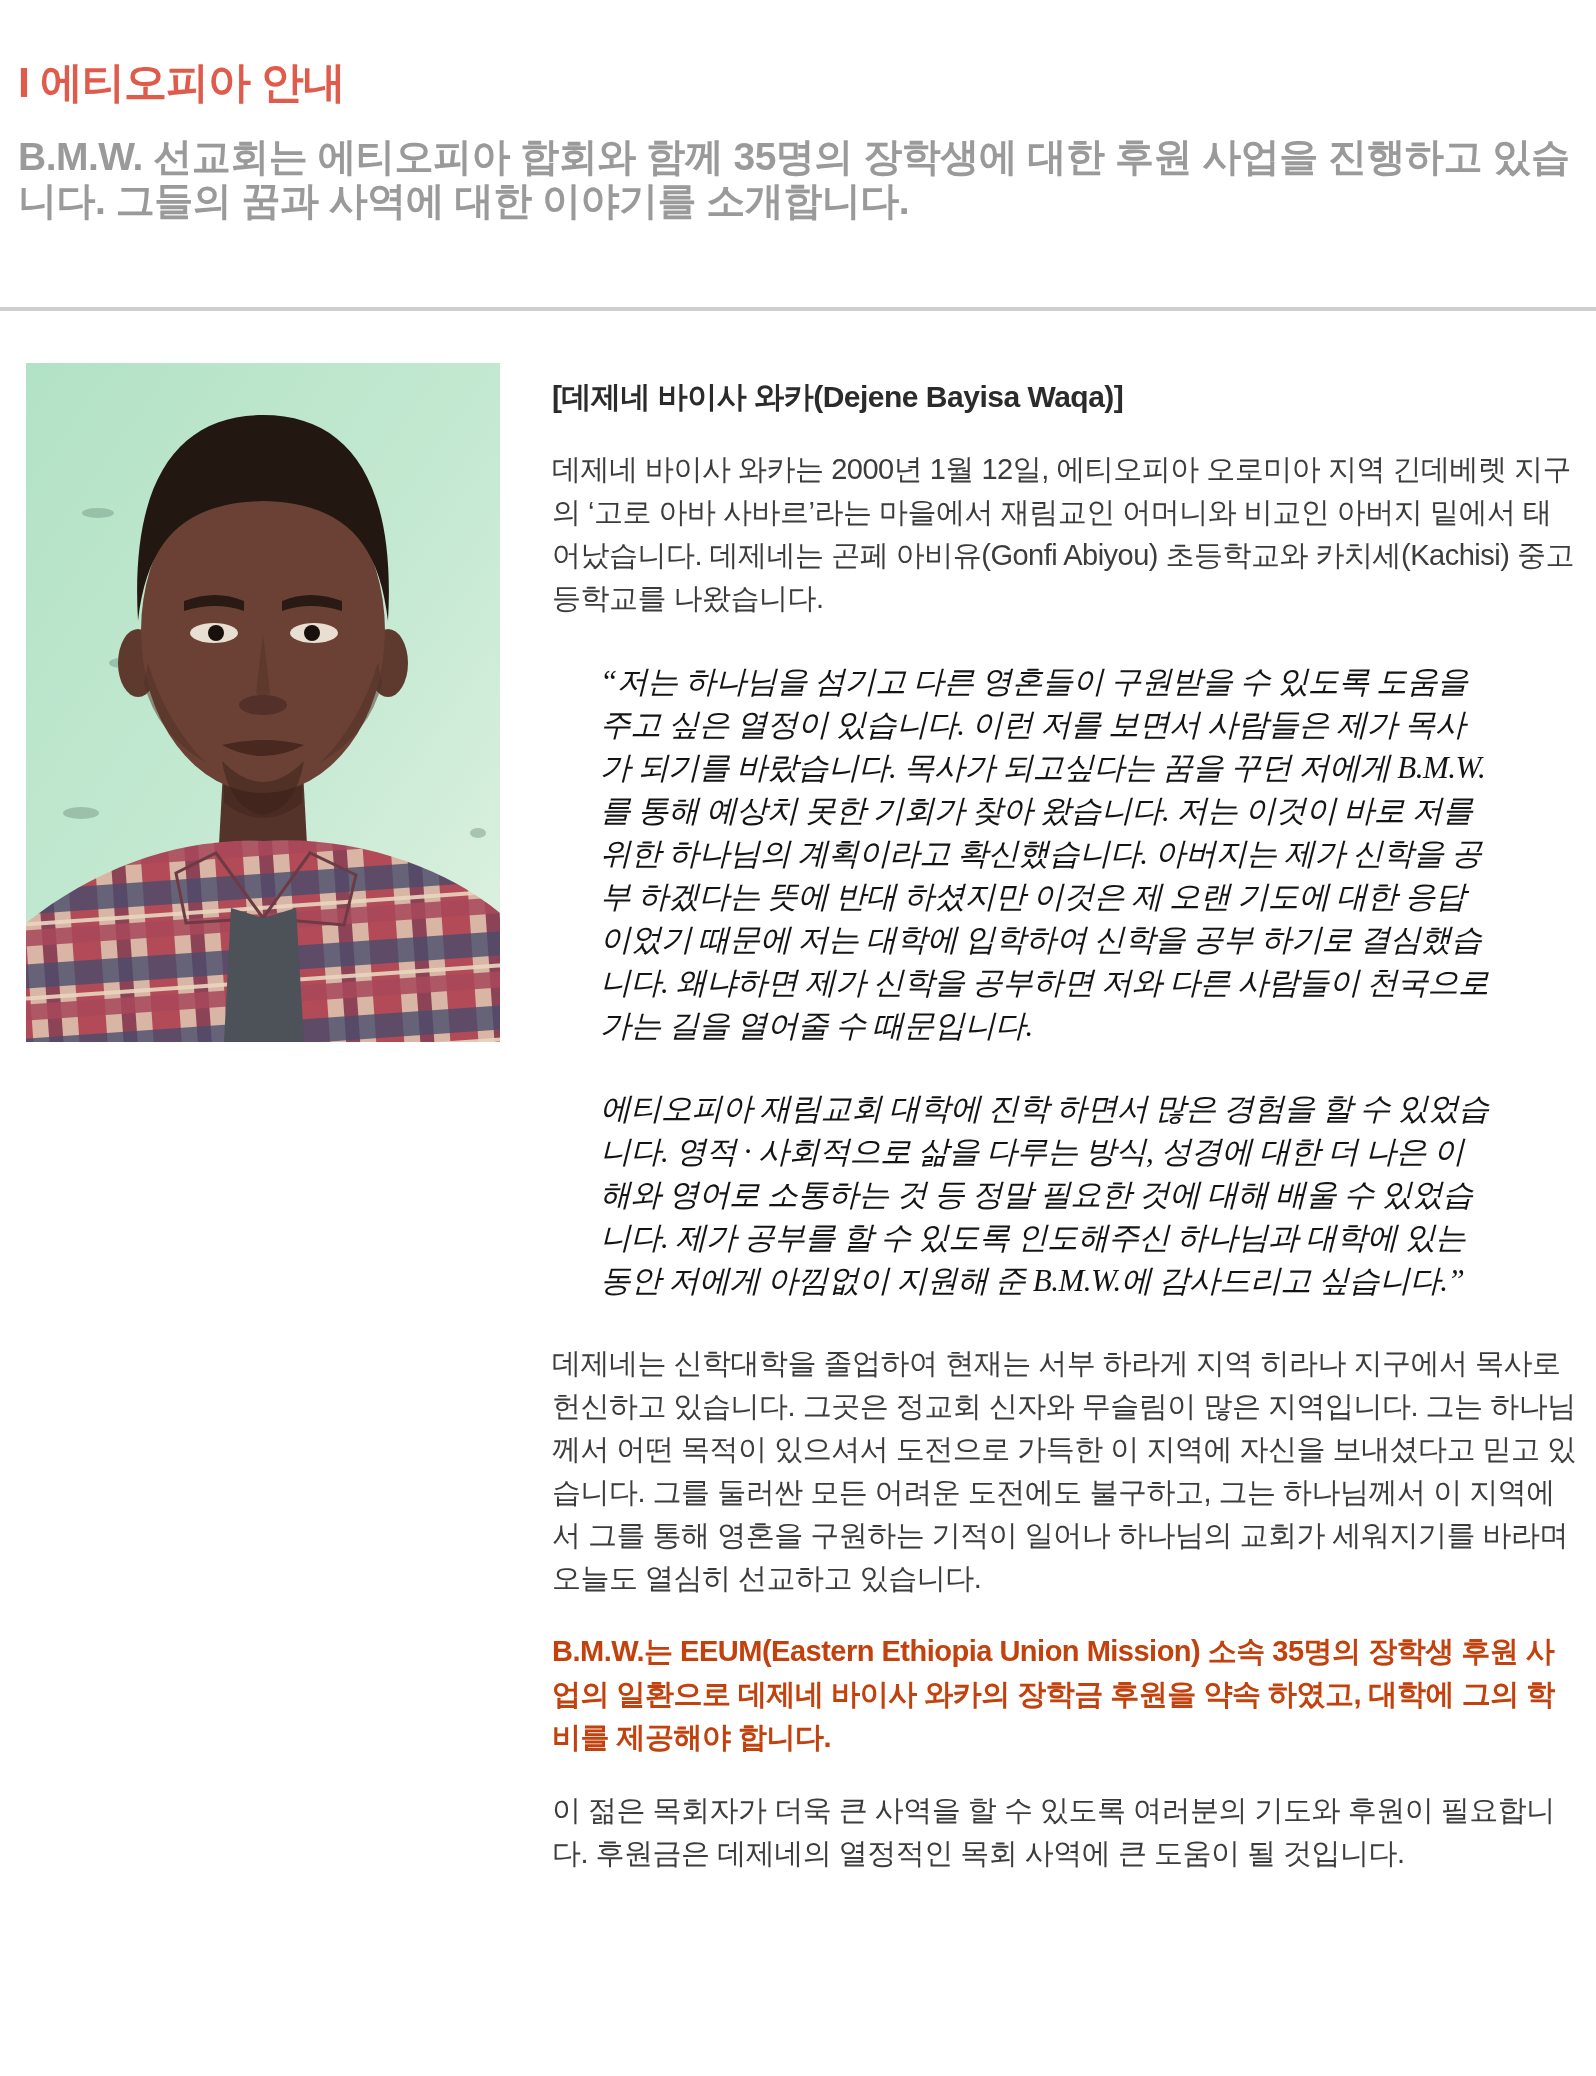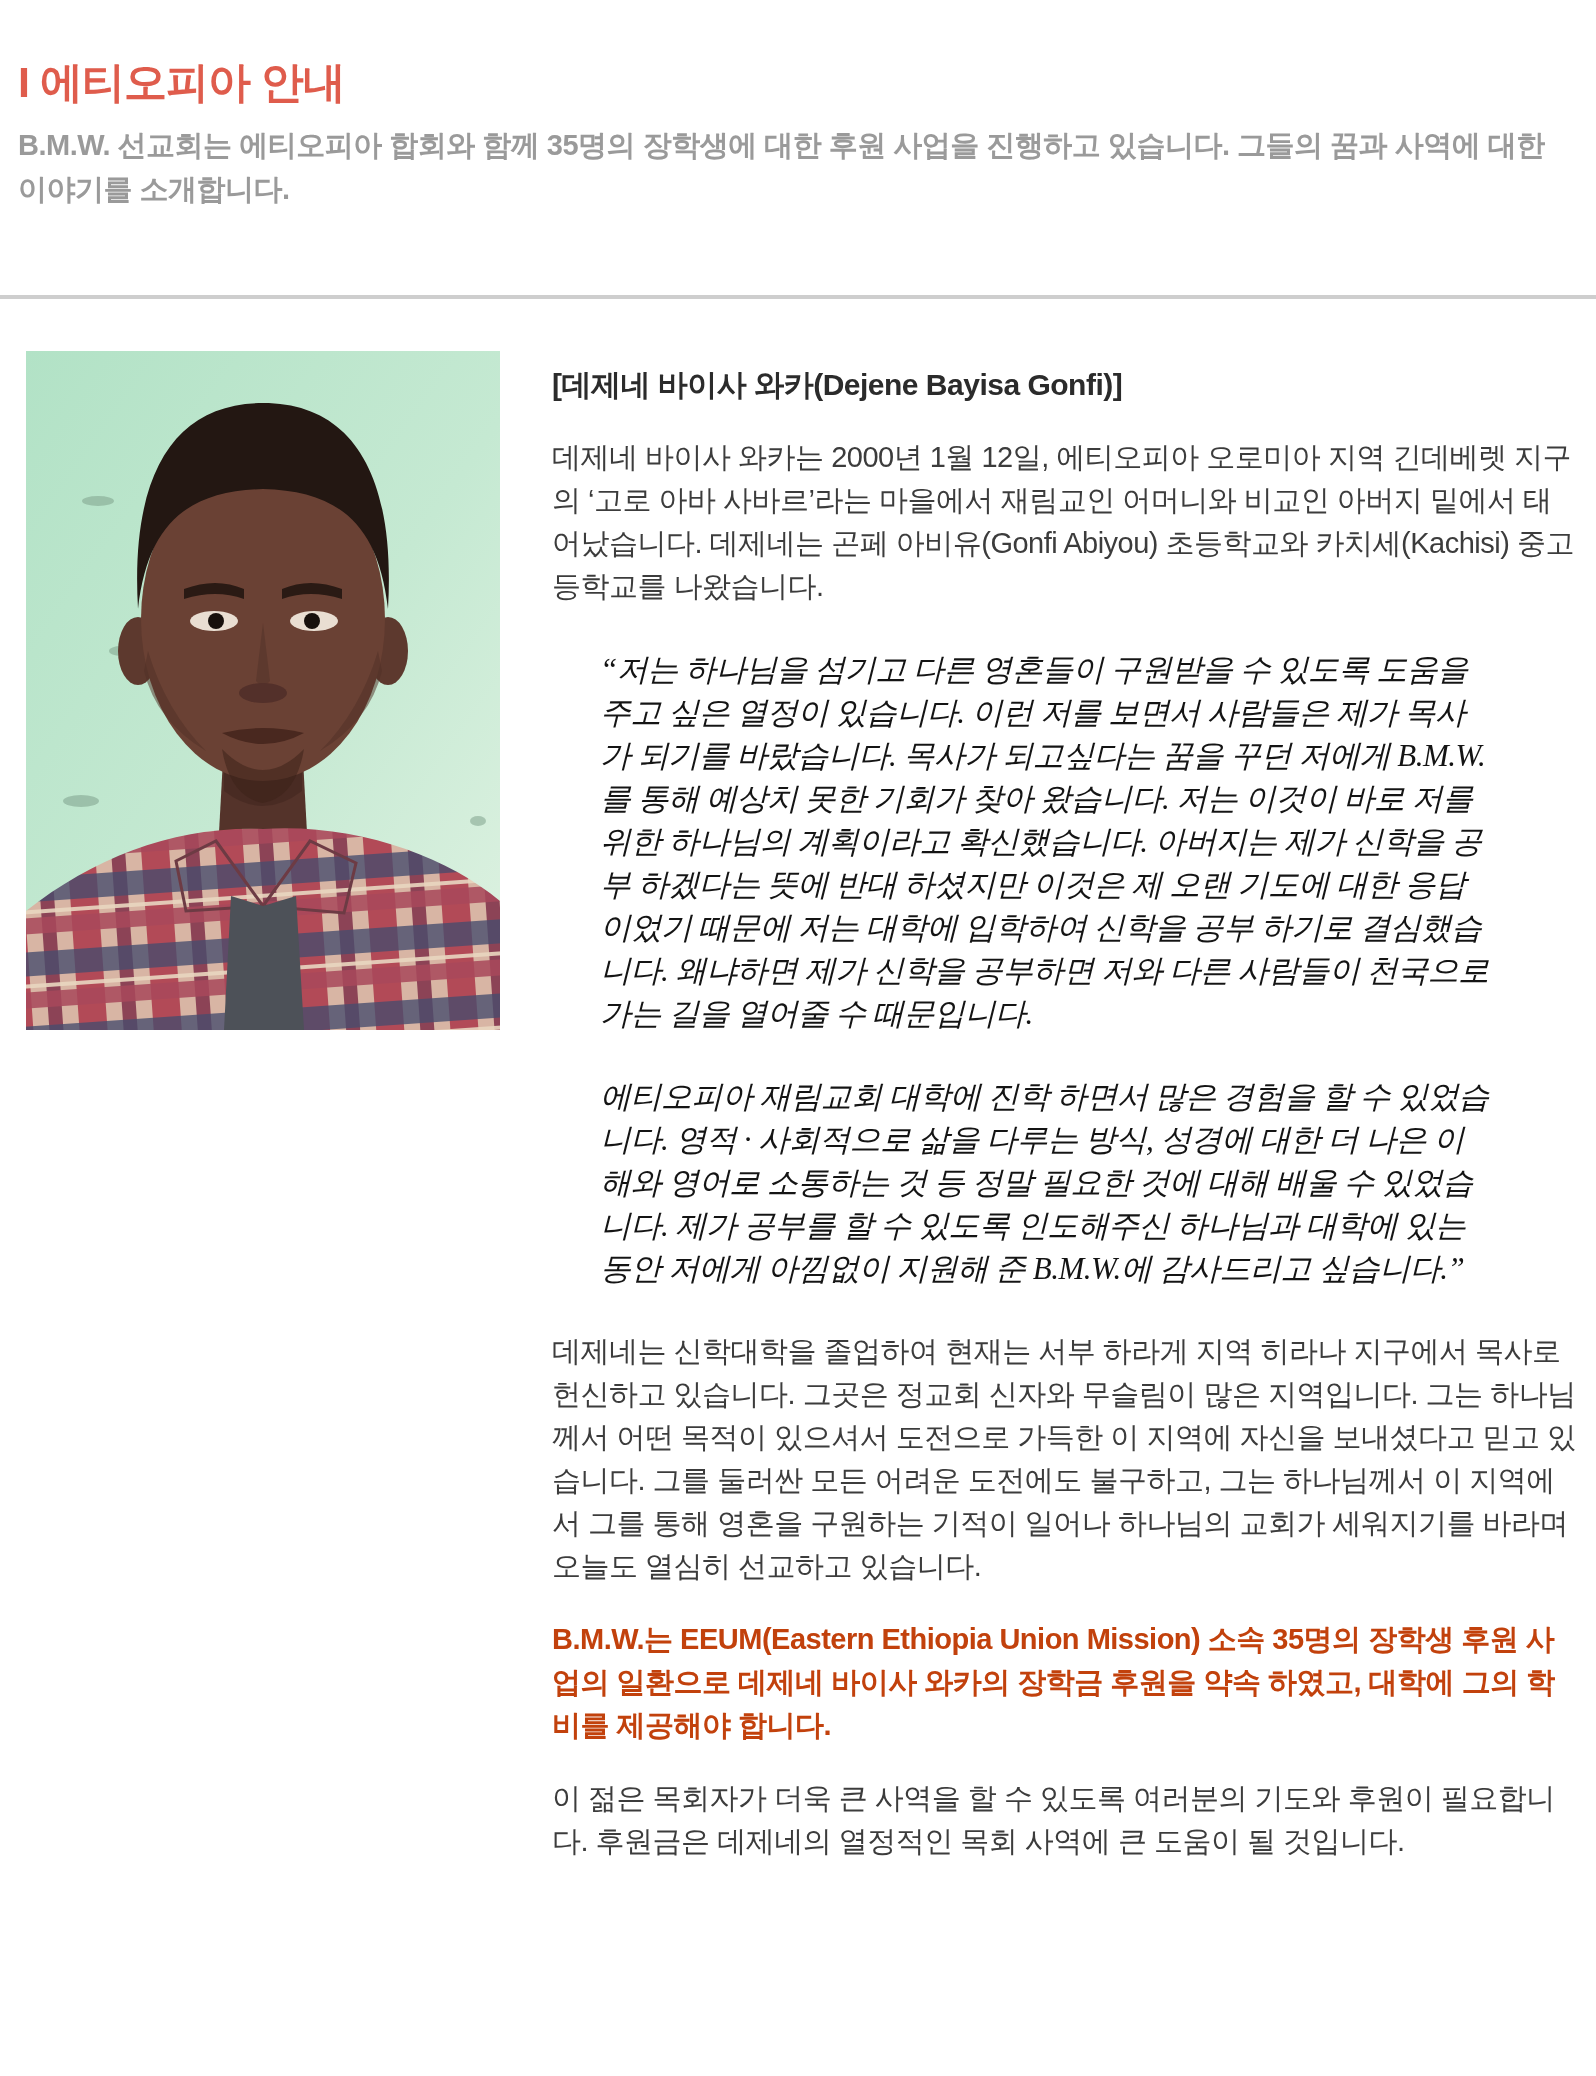--- a/index.html
+++ b/index.html
@@ -10,21 +10,21 @@
   }
   *{box-sizing:border-box;}
 
   
   .header{padding:60px 18px 0 18px;}
   .page-title{
     margin:0;font-size:43px;font-weight:800;letter-spacing:-1px;
     color:#df5c4c;line-height:1.05;
   }
   .intro{
-    margin:18px 0 0 0;font-size:29px;font-weight:700;color:#9a9a9a;
+    margin:30px 0 0 0;font-size:39px;font-weight:700;color:#9a9a9a;
     line-height:44px;letter-spacing:-0.5px;
   }
   .divider{
     margin-top:84px;height:0;border-top:4px solid #cecece;width:100%;
   }
 
   
   .content{display:flex;margin-top:52px;padding:0 18px;}
   .photo-col{flex:0 0 534px;}
   .photo-frame{margin-left:8px;width:474px;height:679px;line-height:0;}
@@ -126,21 +126,21 @@
 
         <path d="M196,398 Q237,440 278,398 Q270,446 237,452 Q204,446 196,398 Z" fill="#3c221a" opacity="0.55"></path>
 
         <path d="M122,300 Q140,360 180,400 Q130,370 118,320 Z" fill="#4f2f26" opacity="0.5"></path>
         <path d="M352,300 Q334,360 294,400 Q344,370 356,320 Z" fill="#4f2f26" opacity="0.5"></path>
       </svg>
     </figure>
   </div>
 
   <div class="text-col">
-    <h2 class="story-heading">[데제네 바이사 와카(Dejene Bayisa Gonfi)]</h2>
+    <h2 class="story-heading">[데제네 바이사 와카(Dejene Bayisa Waqa)]</h2>
 
     <p class="para">데제네 바이사 와카는 2000년 1월 12일, 에티오피아 오로미아 지역 긴데베렛 지구의 ‘고로 아바 사바르’라는 마을에서 재림교인 어머니와 비교인 아버지 밑에서 태어났습니다. 데제네는 곤페 아비유(Gonfi Abiyou) 초등학교와 카치세(Kachisi) 중고등학교를 나왔습니다.</p>
 
     <blockquote class="quote">
       <p>“저는 하나님을 섬기고 다른 영혼들이 구원받을 수 있도록 도움을 주고 싶은 열정이 있습니다. 이런 저를 보면서 사람들은 제가 목사가 되기를 바랐습니다. 목사가 되고싶다는 꿈을 꾸던 저에게 B.M.W.를 통해 예상치 못한 기회가 찾아 왔습니다. 저는 이것이 바로 저를 위한 하나님의 계획이라고 확신했습니다. 아버지는 제가 신학을 공부 하겠다는 뜻에 반대 하셨지만 이것은 제 오랜 기도에 대한 응답 이었기 때문에 저는 대학에 입학하여 신학을 공부 하기로 결심했습니다. 왜냐하면 제가 신학을 공부하면 저와 다른 사람들이 천국으로 가는 길을 열어줄 수 때문입니다.</p>
       <p>에티오피아 재림교회 대학에 진학 하면서 많은 경험을 할 수 있었습니다. 영적 · 사회적으로 삶을 다루는 방식, 성경에 대한 더 나은 이해와 영어로 소통하는 것 등 정말 필요한 것에 대해 배울 수 있었습니다. 제가 공부를 할 수 있도록 인도해주신 하나님과 대학에 있는 동안 저에게 아낌없이 지원해 준 B.M.W.에 감사드리고 싶습니다.”</p>
     </blockquote>
 
     <p class="para">데제네는 신학대학을 졸업하여 현재는 서부 하라게 지역 히라나 지구에서 목사로 헌신하고 있습니다. 그곳은 정교회 신자와 무슬림이 많은 지역입니다. 그는 하나님께서 어떤 목적이 있으셔서 도전으로 가득한 이 지역에 자신을 보내셨다고 믿고 있습니다. 그를 둘러싼 모든 어려운 도전에도 불구하고, 그는 하나님께서 이 지역에서 그를 통해 영혼을 구원하는 기적이 일어나 하나님의 교회가 세워지기를 바라며 오늘도 열심히 선교하고 있습니다.</p>
     <p class="para bold">B.M.W.는 EEUM(Eastern Ethiopia Union Mission) 소속 35명의 장학생 후원 사업의 일환으로 데제네 바이사 와카의 장학금 후원을 약속 하였고, 대학에 그의 학비를 제공해야 합니다.</p>

